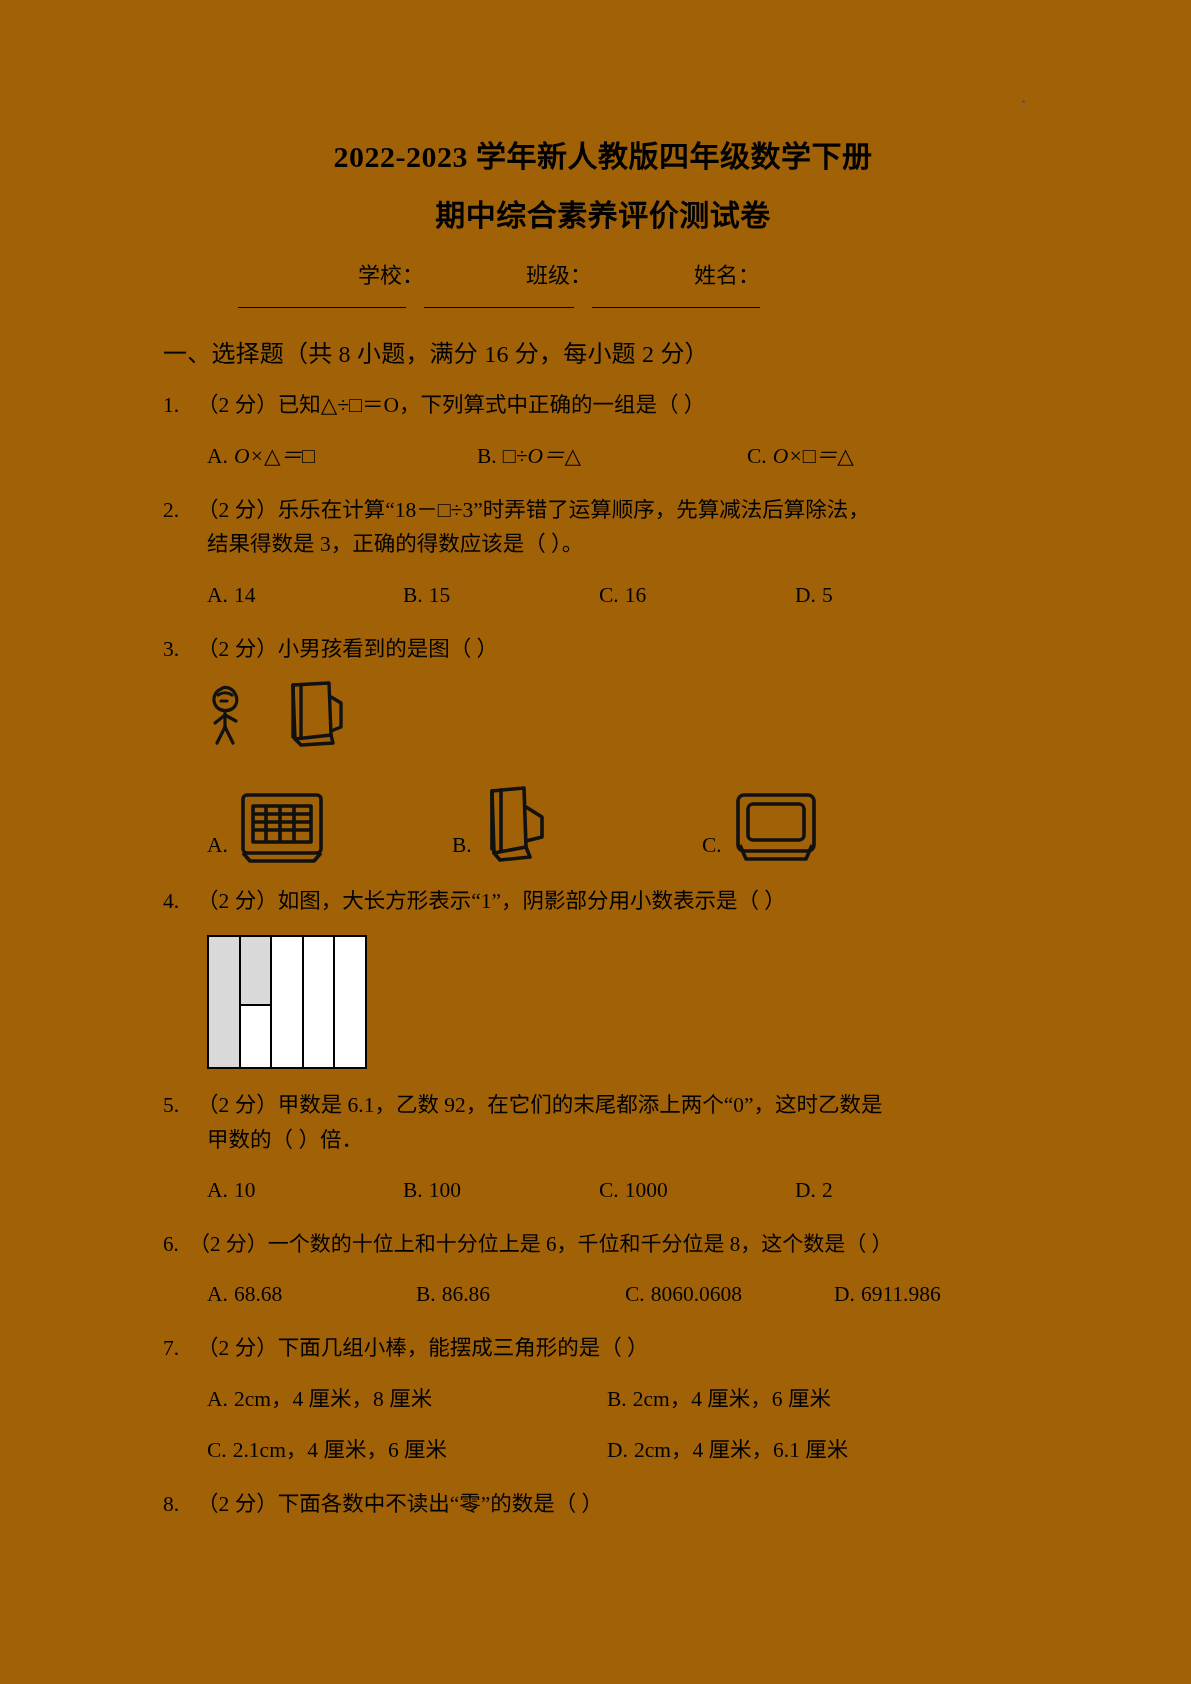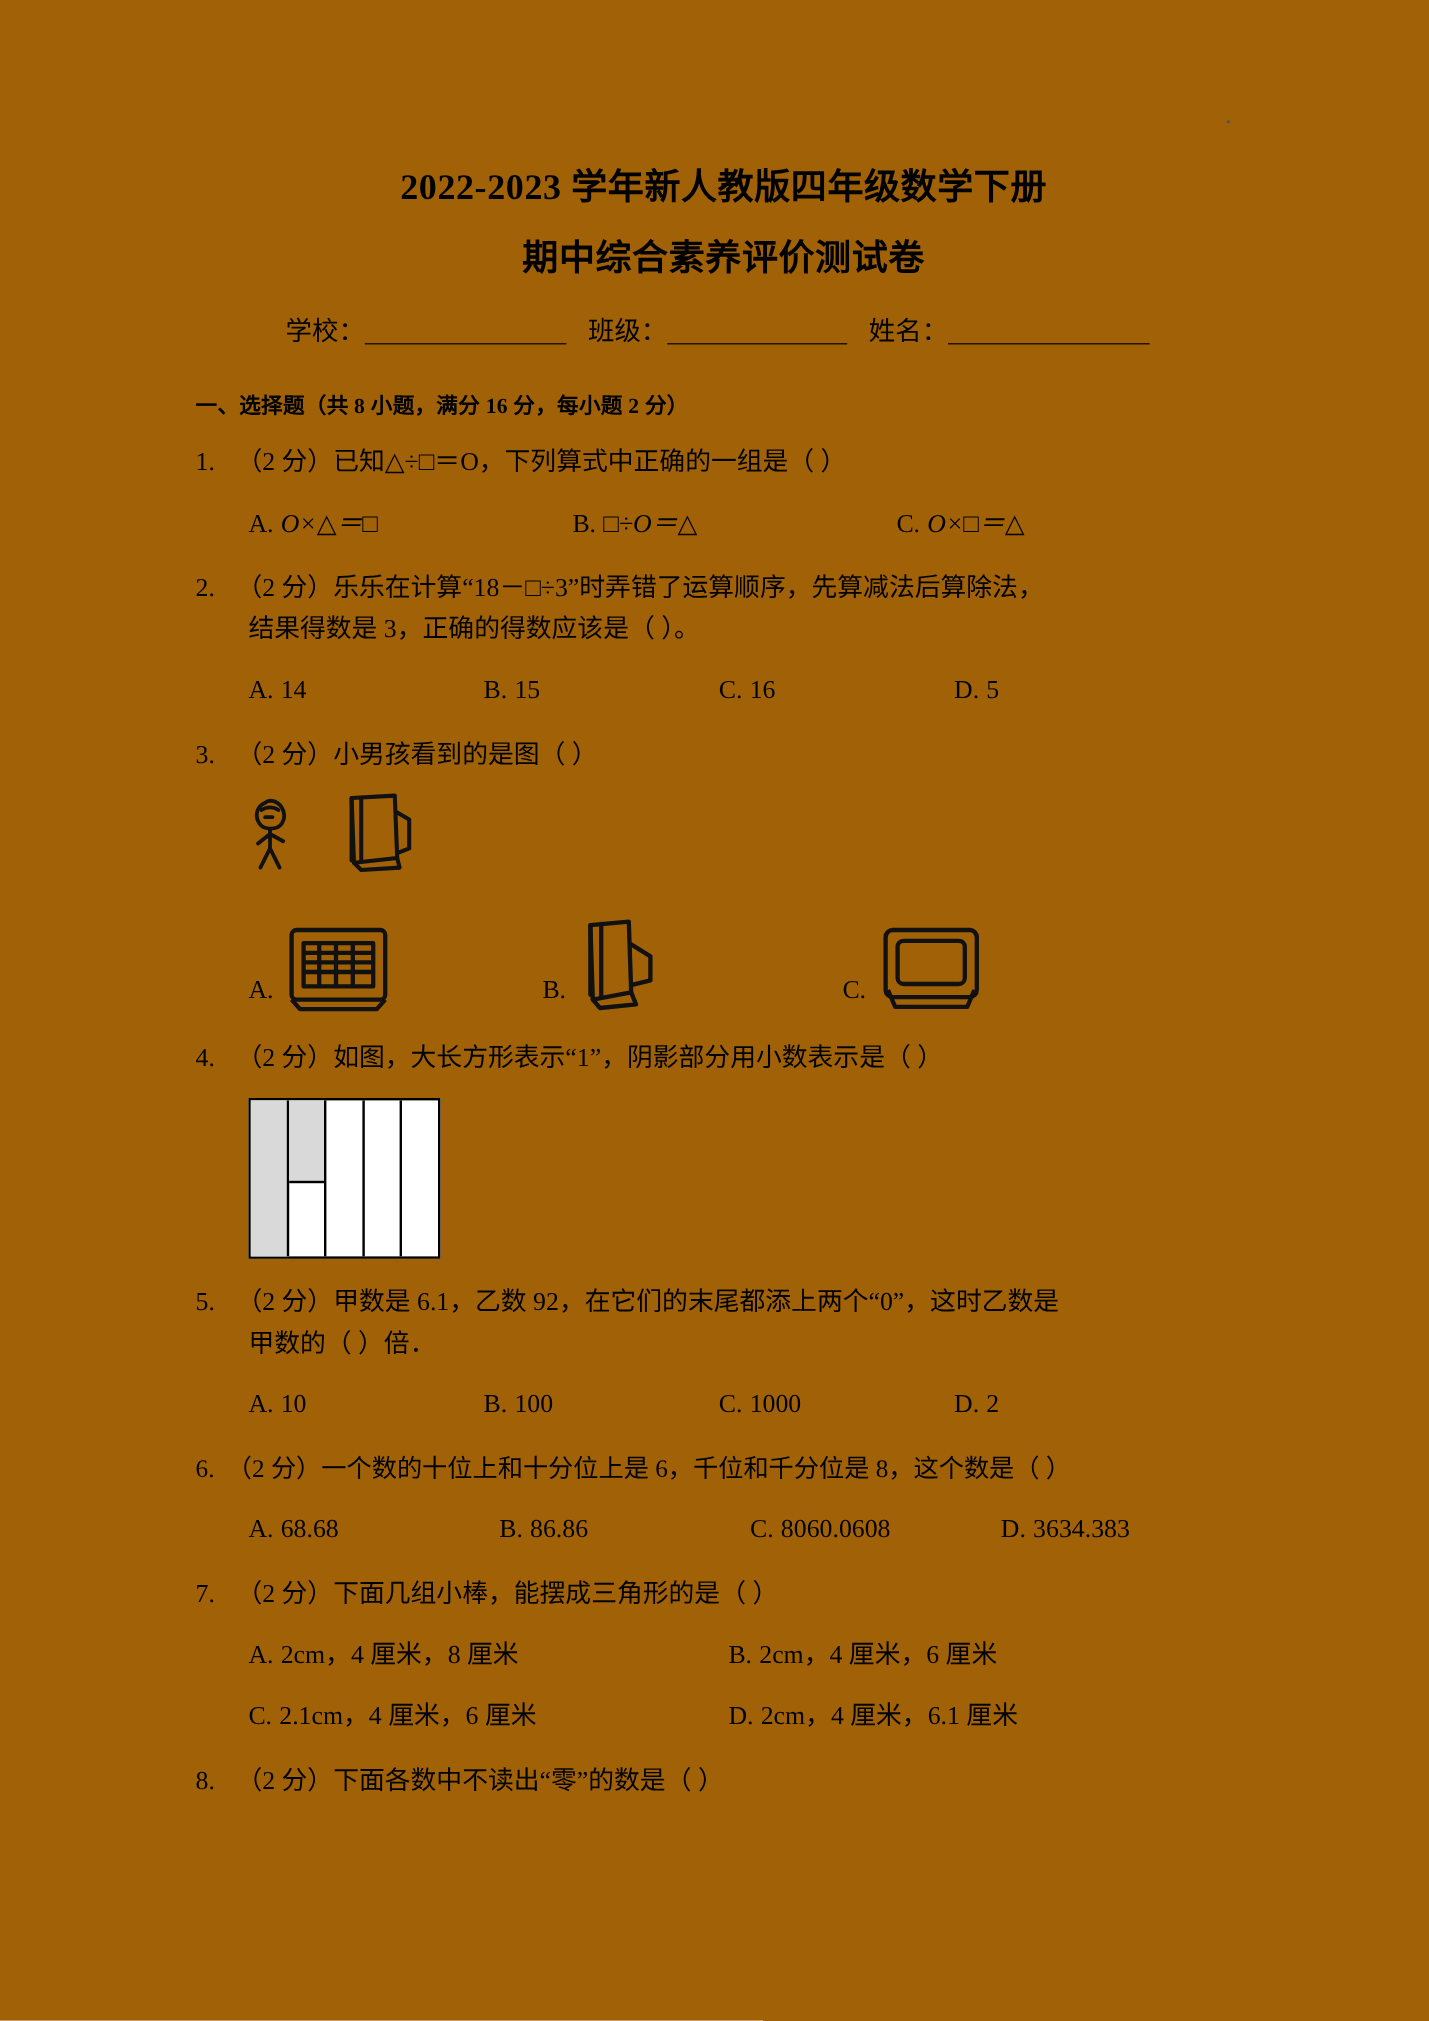--- a/index.html
+++ b/index.html
@@ -57,40 +57,41 @@
     margin-top: 20px;
     margin-left: 75px;
     font-size: 22px;
     display: flex;
     align-items: flex-end;
     white-space: nowrap;
   }
   .info-field {
     display: inline-flex;
     align-items: flex-end;
+    flex-direction: column;
   }
   .info-label {
     font-size: 22px;
     line-height: 1;
   }
   .blank-rule {
     display: inline-block;
     border-bottom: 1.4px solid #000;
     height: 20px;
   }
   .rule-school { width: 168px; margin-right: 18px; }
   .rule-class  { width: 150px; margin-right: 18px; }
   .rule-name   { width: 168px; }
 
   
   .section-heading {
-    margin-top: 36px;
+    margin-top: 26px;
     margin-left: 0px;
-    font-size: 18px;
-    font-weight: bold;
+    font-size: 24px;
+    font-weight: normal;
     letter-spacing: 0.2px;
   }
 
   
   .question {
     margin-top: 19px;
     font-size: 21.5px;
     line-height: 1.62;
   }
   .q-stem {
@@ -357,21 +358,21 @@
     </div>
 
     <div class="question">
       <div class="q-stem" style="font-size:21px;">
         <span class="q-num tight">6.</span><span>（2 分）一个数的十位上和十分位上是 6，千位和千分位是 8，这个数是（      ）</span>
       </div>
       <div class="options cols4wide">
         <span class="opt"><span class="opt-label">A.</span><span>68.68</span></span>
         <span class="opt"><span class="opt-label">B.</span><span>86.86</span></span>
         <span class="opt"><span class="opt-label">C.</span><span>8060.0608</span></span>
-        <span class="opt"><span class="opt-label">D.</span><span>3634.383</span></span>
+        <span class="opt"><span class="opt-label">D.</span><span>6911.986</span></span>
       </div>
     </div>
 
     <div class="question">
       <div class="q-stem">
         <span class="q-num">7.</span><span>（2 分）下面几组小棒，能摆成三角形的是（      ）</span>
       </div>
       <div class="options cols2">
         <span class="opt"><span class="opt-label">A.</span><span>2cm，4 厘米，8 厘米</span></span>
         <span class="opt"><span class="opt-label">B.</span><span>2cm，4 厘米，6 厘米</span></span>

